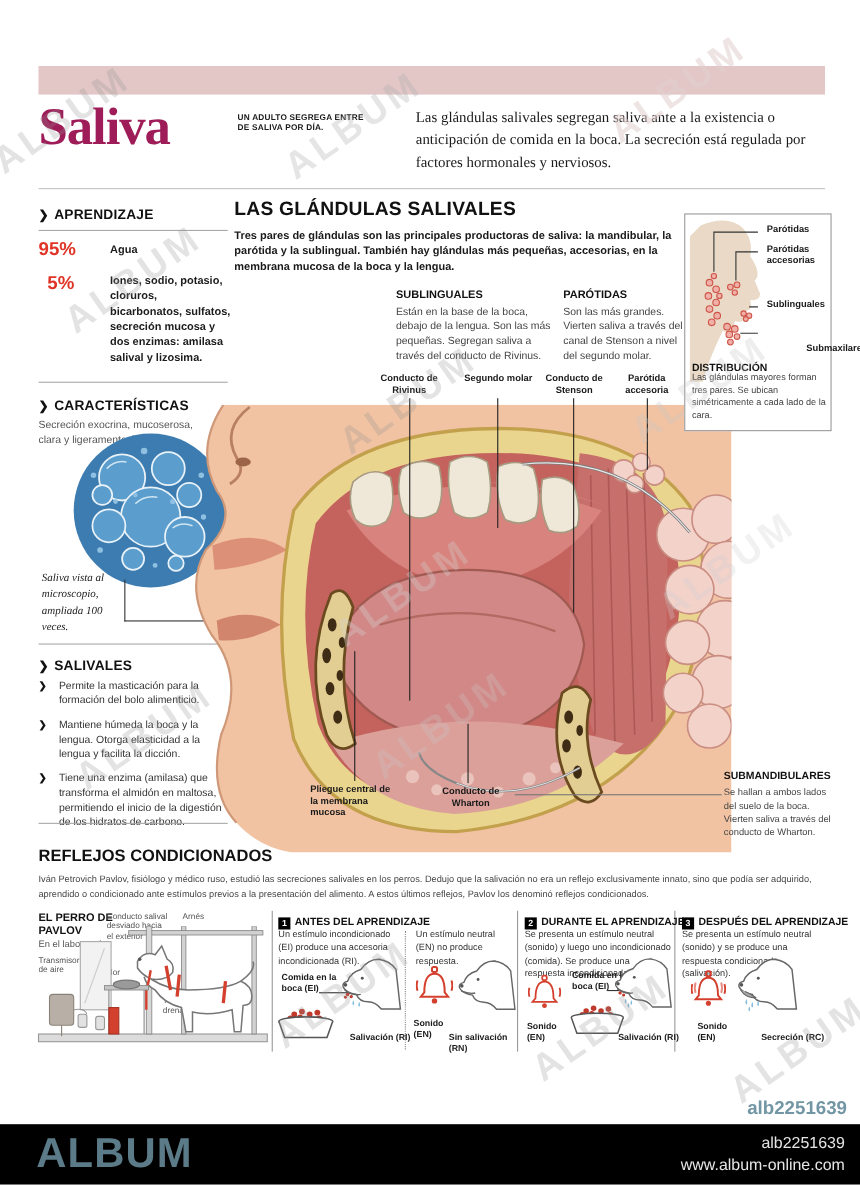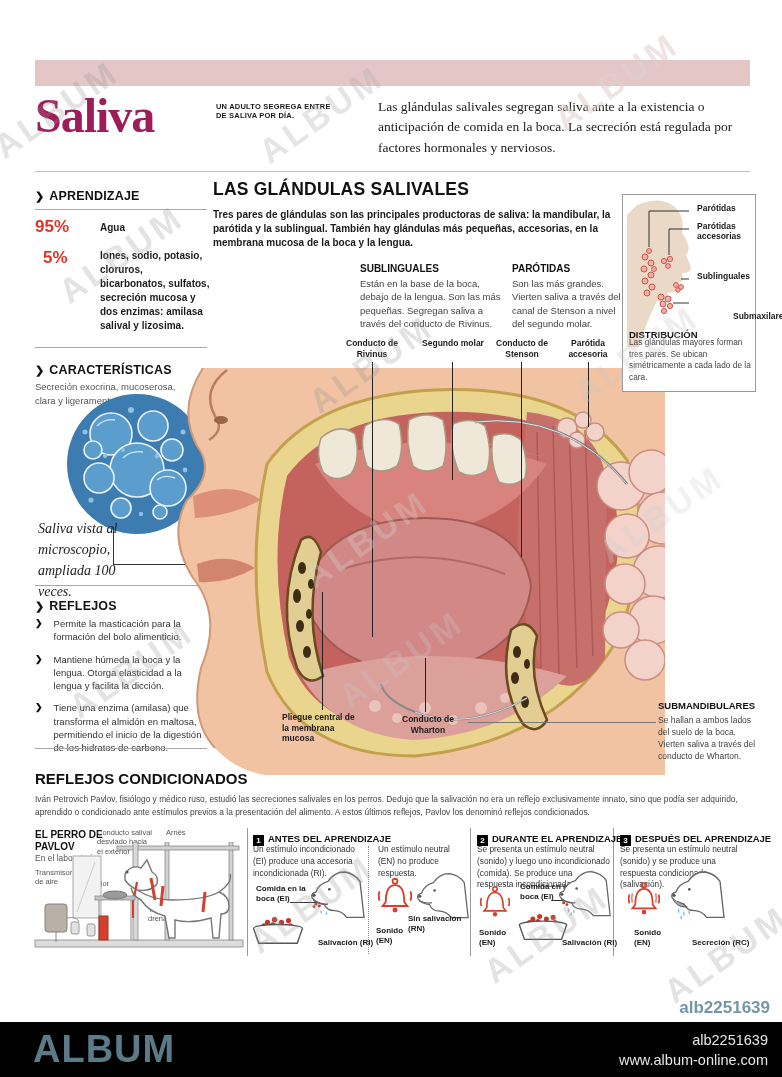--- a/index.html
+++ b/index.html
@@ -15,21 +15,21 @@
   .stat-value { font-size:21px; font-weight:bold; color:#e8491f; margin:3px 0 2px 0; }
   .lead { left:378px; top:97px; width:372px; font-family:"Liberation Serif", serif; font-size:13.5px; line-height:1.5; color:#1a1a1a; }
   .rule { background:#a8a8a8; height:1px; }
 
   
   .sec-head { font-size:12.5px; font-weight:bold; color:#111; letter-spacing:.2px; }
   .chev { color:#111; font-weight:bold; margin-right:5px; font-size:11px; }
   .pct { font-size:17px; font-weight:bold; color:#e03427; }
   .comp-desc { font-size:10px; font-weight:bold; color:#1c1c1c; line-height:1.4; }
   .body-gray { font-size:9.5px; color:#555; line-height:1.45; }
-  .micro-caption { font-family:"Liberation Serif", serif; font-style:italic; font-size:14px; color:#222; line-height:1.5; }
+  .micro-caption { font-family:"Liberation Serif", serif; font-style:italic; font-size:10px; color:#222; line-height:1.5; }
   .func-item { display:flex; gap:6px; margin-bottom:9px; }
   .func-item .chev { font-size:9px; margin-top:1px; }
   .func-text { font-size:9.5px; color:#333; line-height:1.4; }
 
   
   .main-head { font-size:17.5px; font-weight:bold; color:#111; letter-spacing:.2px; }
   .main-intro { font-size:10px; font-weight:bold; color:#1a1a1a; line-height:1.4; }
   .gl-col-head { font-size:10px; font-weight:bold; color:#111; margin-bottom:3px; }
   .gl-col-text { font-size:9.5px; color:#444; line-height:1.42; }
   .ill-label { font-size:8.5px; font-weight:bold; color:#1a1a1a; line-height:1.25; text-align:center; }
@@ -120,21 +120,21 @@
       <path d="M32,34 Q40,26 50,28"></path>
       <path d="M58,66 Q66,58 78,60"></path>
       <path d="M92,88 Q100,82 110,86"></path>
     </g>
   </svg>
   <div class="abs" style="left:113px; top:527px; width:82px; height:38px; border-left:1px solid #333; border-bottom:1px solid #333;"></div>
   <div class="abs micro-caption" style="left:38px; top:518px; width:80px;">Saliva vista al microscopio, ampliada 100 veces.</div>
 
   <div class="abs rule" style="left:35px; top:585px; width:172px;"></div>
   <div class="abs" style="left:35px; top:596px; width:172px;">
-    <span class="chev">❯</span><span class="sec-head">REFLEJOS</span>
+    <span class="chev">❯</span><span class="sec-head">SALIVALES</span>
   </div>
   <div class="abs" style="left:35px; top:617px; width:176px;">
     <div class="func-item">
       <span class="chev">❯</span>
       <span class="func-text">Permite la masticación para la formación del bolo alimenticio.</span>
     </div>
     <div class="func-item">
       <span class="chev">❯</span>
       <span class="func-text">Mantiene húmeda la boca y la lengua. Otorga elasticidad a la lengua y facilita la dicción.</span>
     </div>
@@ -415,21 +415,21 @@
     <circle cx="22" cy="42" r="3.2" fill="#d4402e"></circle>
   </svg>
   <div class="abs mini-label" style="left:376px; top:926px; width:40px;">Sonido (EN)</div>
   <svg class="abs" style="left:414px; top:868px;" width="58" height="52" viewBox="0 0 90 75">
     <path d="M56,4 L46,20 L66,16 Z" fill="#999"></path>
     <path d="M6,44 Q4,38 12,36 Q16,24 30,20 Q40,6 54,6 Q70,8 78,20 L84,74 L58,74 Q50,64 40,64 Q28,64 24,54 Q10,52 6,44 Z" fill="#fff" stroke="#666" stroke-width="2"></path>
     <circle cx="9" cy="41" r="2.5" fill="#555"></circle>
       <circle cx="32" cy="32" r="2" fill="#555"></circle>
     <path d="M8,48 Q20,53 28,51" fill="none" stroke="#666" stroke-width="2"></path>
   </svg>
-  <div class="abs mini-label" style="left:408px; top:914px; width:70px;">Sin salivación (RN)</div>
+  <div class="abs mini-label" style="left:408px; top:938px; width:70px;">Sin salivación (RN)</div>
 
   <div class="abs" style="left:477px; top:828px;">
     <span class="badge">2</span><span class="panel-title">DURANTE EL APRENDIZAJE</span>
   </div>
   <div class="abs panel-text" style="left:477px; top:844px; width:134px;">Se presenta un estímulo neutral (sonido) y luego uno incondicionado (comida). Se produce una respuesta incondicionada.</div>
   <svg class="abs" style="left:480px; top:884px;" width="30" height="36" viewBox="0 0 44 48">
     <g stroke="#d4402e" stroke-width="2.4" fill="none">
       <rect x="19" y="2" width="6" height="6" rx="2"></rect>
       <path d="M10,32 Q10,10 22,10 Q34,10 34,32 L38,37 L6,37 Z"></path>
       <path d="M2,18 Q0,24 2,30"></path>

